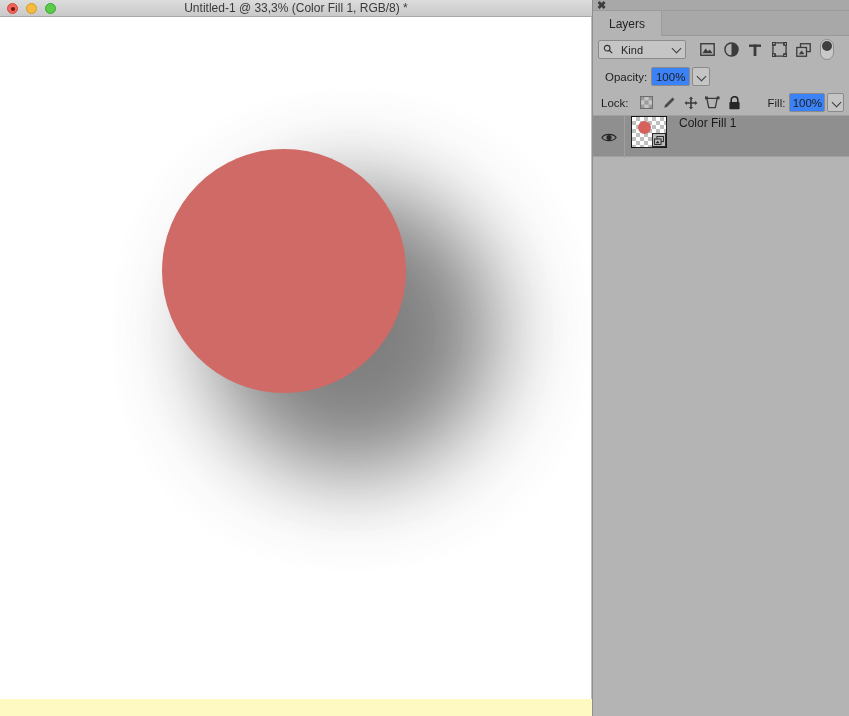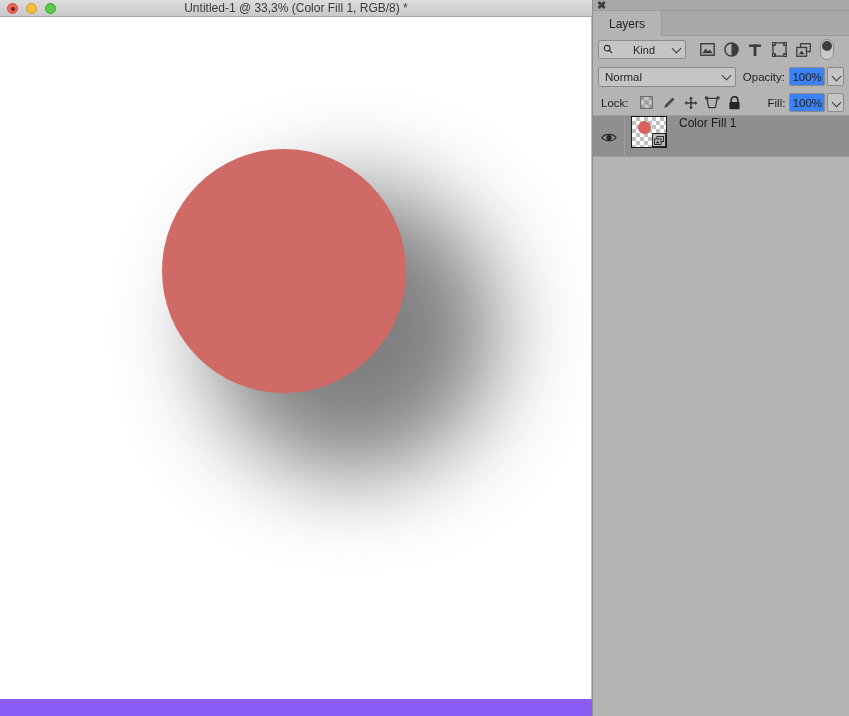--- a/index.html
+++ b/index.html
@@ -8,21 +8,21 @@
     overflow: hidden;
     font-family: "Liberation Sans", sans-serif;
     background: #b4b4b4;
   }
   #app { position: relative; width: 849px; height: 716px; }
 
   
   #doc-window {
     position: absolute; left: 0; top: 0;
     width: 592px; height: 716px;
-    background: #8b5cf6;
+    background: #fef9c3;
   }
   #titlebar {
     position: relative;
     height: 17px;
     background: linear-gradient(#dcdcdc, #c9c9c9);
     border-bottom: 1px solid #a9a9a9;
   }
   #traffic { position: absolute; left: 7px; top: 3px; display: flex; gap: 8px; }
   .tl { width: 11px; height: 11px; border-radius: 50%; position: relative; }
   .tl-close { background: #f2655a; border: 1px solid #d2483f; }
@@ -126,21 +126,21 @@
   #kind-select {
     width: 88px; height: 19px;
     background: #c5c5c5;
     border: 1px solid #8b8b8b;
     border-radius: 2px;
     display: flex; align-items: center;
     padding: 0 4px;
     font-size: 11px; color: #262626;
     position: relative;
   }
-  #kind-label { margin-left: 20px; }
+  #kind-label { margin-left: 8px; }
   .chev {
     position: absolute; right: 5px; top: 50%;
     width: 7px; height: 7px; margin-top: -5px;
     border-right: 1.4px solid #3c3c3c;
     border-bottom: 1.4px solid #3c3c3c;
     transform: rotate(45deg);
   }
   #filter-icons {
     display: flex; align-items: center; gap: 0; margin-left: 9px;
   }
@@ -333,24 +333,20 @@
             <rect x="4.8" y="0.8" width="10.4" height="8.4" fill="none" stroke="#3b3b3b" stroke-width="1.4"></rect>
             <rect x="0.8" y="4.8" width="10.4" height="9.4" fill="#b4b4b4" stroke="#3b3b3b" stroke-width="1.4"></rect>
             <path d="M3 12 L6 8 L9 12 Z" fill="#3b3b3b"></path>
           </svg>
         </div>
         <div id="filter-toggle"></div>
       </div>
     </div>
 
     <div class="row" id="blend-row">
-      <div id="blend-select">
-        <span>Normal</span>
-        <span class="chev"></span>
-      </div>
       <span class="lbl" id="opacity-label">Opacity:</span>
       <div class="numbox">100%</div>
       <div class="numchev"></div>
     </div>
 
     <div class="row" id="lock-row">
       <span class="lbl" id="lock-label">Lock:</span>
       <div id="lock-icons">
         <div class="licon">
           <svg width="13" height="13" viewBox="0 0 12 12">

